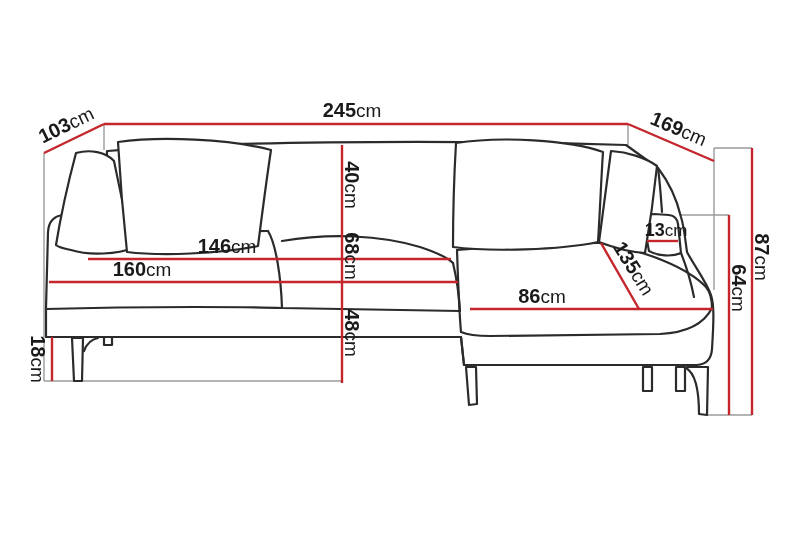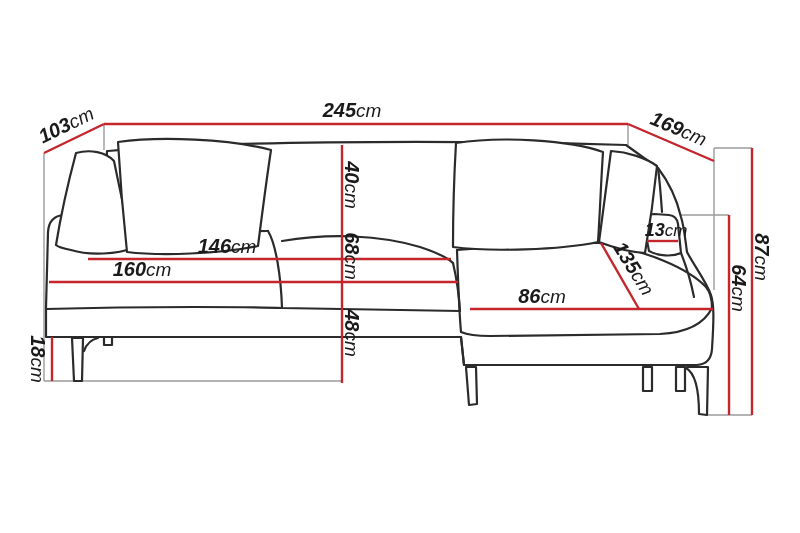--- a/index.html
+++ b/index.html
@@ -3,21 +3,21 @@
 <meta charset="utf-8">
 <style>
   :root{
     --c-dimension-line:#c4262c;
     --c-guide-line:#9b9b9b;
     --c-sofa-outline:#2b2b2b;
     --c-text:#1a1a1a;
     --c-background:#ffffff;
   }
   html,body{margin:0;padding:0;background:var(--c-background);}
-  .stage{width:800px;height:533px;position:relative;background:var(--c-background);overflow:hidden;font-style:italic;}
+  .stage{width:800px;height:533px;position:relative;background:var(--c-background);overflow:hidden;}
   svg{display:block;}
   .sofa{fill:none;stroke:var(--c-sofa-outline);stroke-width:2.2;stroke-linejoin:round;stroke-linecap:round;}
   .sofa-fill{fill:#ffffff;stroke:var(--c-sofa-outline);stroke-width:2.2;stroke-linejoin:round;stroke-linecap:round;}
   .red{stroke:var(--c-dimension-line);stroke-width:2.4;fill:none;stroke-linecap:butt;}
   .gray{stroke:var(--c-guide-line);stroke-width:1.4;fill:none;}
   text{font-family:"Liberation Sans","DejaVu Sans",sans-serif;fill:var(--c-text);}
   .dim{text-anchor:middle;}
   .n{font-weight:bold;font-size:20px;}
   .u{font-weight:400;font-size:19px;}
   .sm .n{font-size:18px;}

